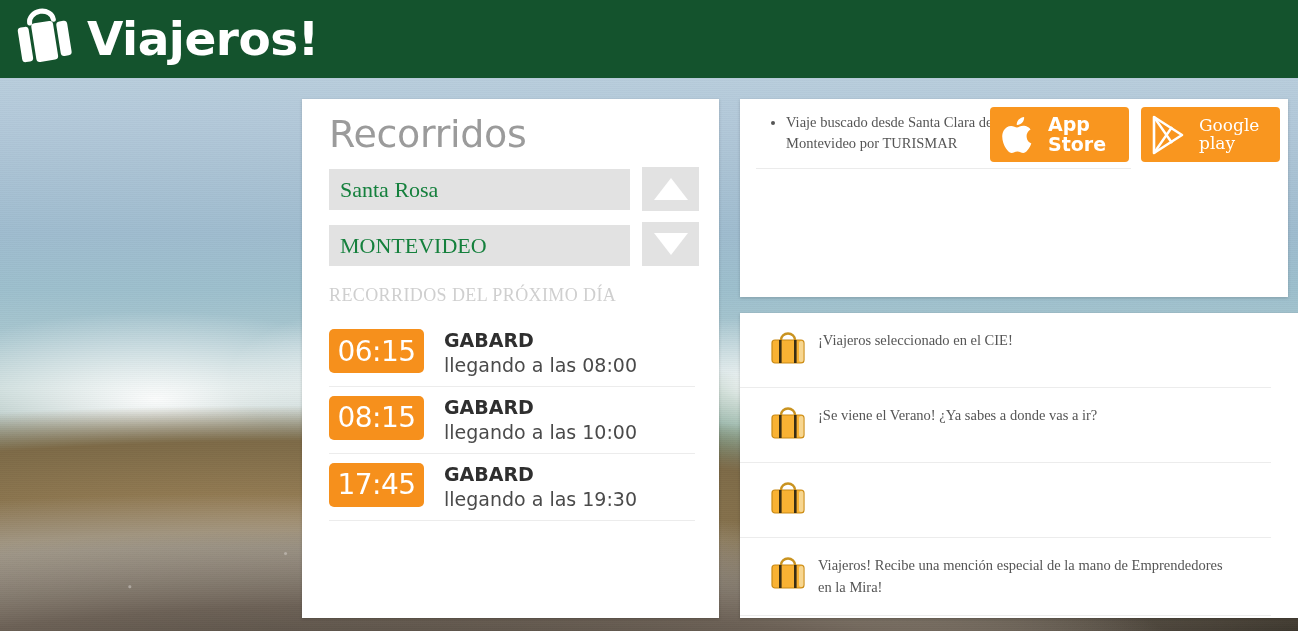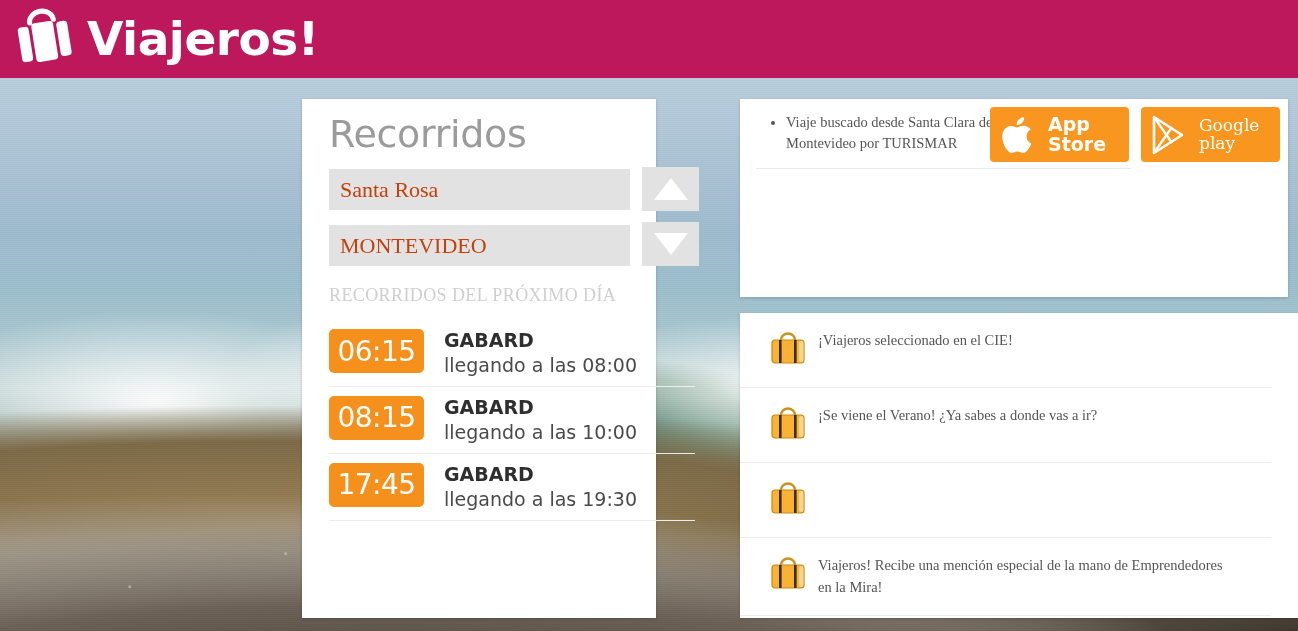--- a/index.html
+++ b/index.html
@@ -48,21 +48,21 @@
   #bg::after {
     content:""; position:absolute; inset:0;
     background:
       repeating-linear-gradient(0deg, rgba(0,0,0,.018) 0 1px, rgba(255,255,255,.012) 1px 2px);
   }
 
   
   #header {
     position: absolute; left: 0; top: 0;
     width: 1298px; height: 78px;
-    background: #be185d;
+    background: #14532d;
     overflow: hidden;
   }
   #logo-wrap {
     position: absolute; left: 10px; top: 4px;
     display: flex; align-items: center; gap: 9px;
   }
   #logo-icon { width: 68px; height: 66px; display:block; }
   #logo-text {
     color: #ffffff;
     font-size: 47px;
@@ -72,39 +72,39 @@
     margin-top: 2px;
     font-family: "DejaVu Sans", sans-serif;
   }
 
   
   .panel {
     position: absolute;
     background: #ffffff;
     box-shadow: 0 1px 3px rgba(0,0,0,.18);
   }
-  #panel-recorridos { left: 302px; top: 99px; width: 354px; height: 519px; }
+  #panel-recorridos { left: 302px; top: 99px; width: 417px; height: 519px; }
   #panel-apps       { left: 740px; top: 99px; width: 548px; height: 198px; }
   #panel-news       { left: 740px; top: 313px; width: 616px; height: 305px; }
 
   
   #recorridos-title {
     position: absolute; left: 27px; top: 13px;
     font-size: 38px; color: #9b9b9b; font-weight: normal;
     letter-spacing: -0.3px;
     font-family: "DejaVu Sans", sans-serif;
   }
   .route-row { position: absolute; left: 27px; display: flex; align-items: flex-start; }
   #row-origin { top: 70px; }
   #row-dest   { top: 126px; }
   .route-select {
     width: 301px; height: 41px;
     background: #e2e2e2;
     border: none;
-    color: #c2410c;
+    color: #15803d;
     font-size: 22px;
     font-family: "Liberation Serif", serif;
     padding: 0 11px;
     line-height: 41px;
     cursor: pointer;
     display: block;
     white-space: nowrap; overflow: hidden;
   }
   .arrow-btn {
     position: absolute; left: 340px;

